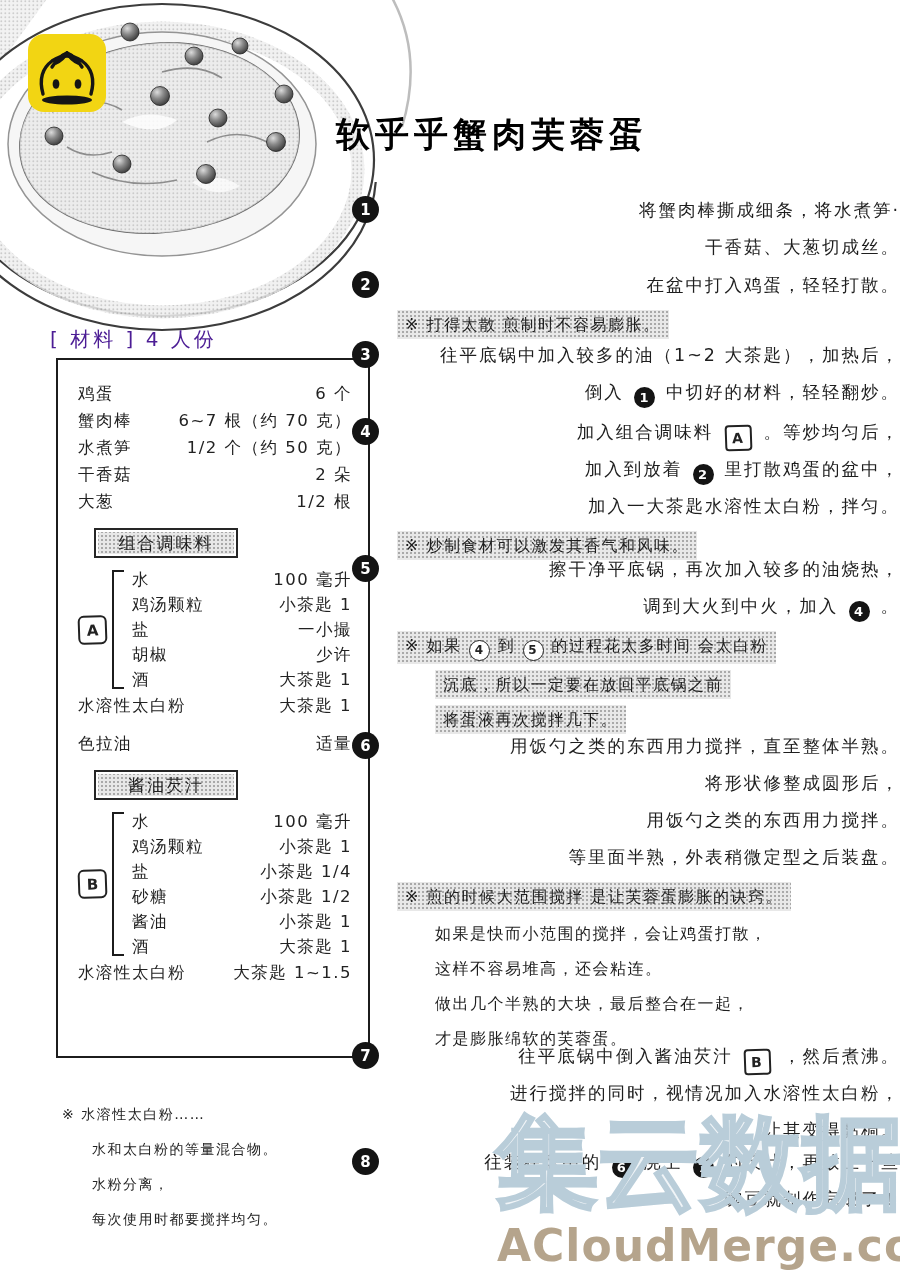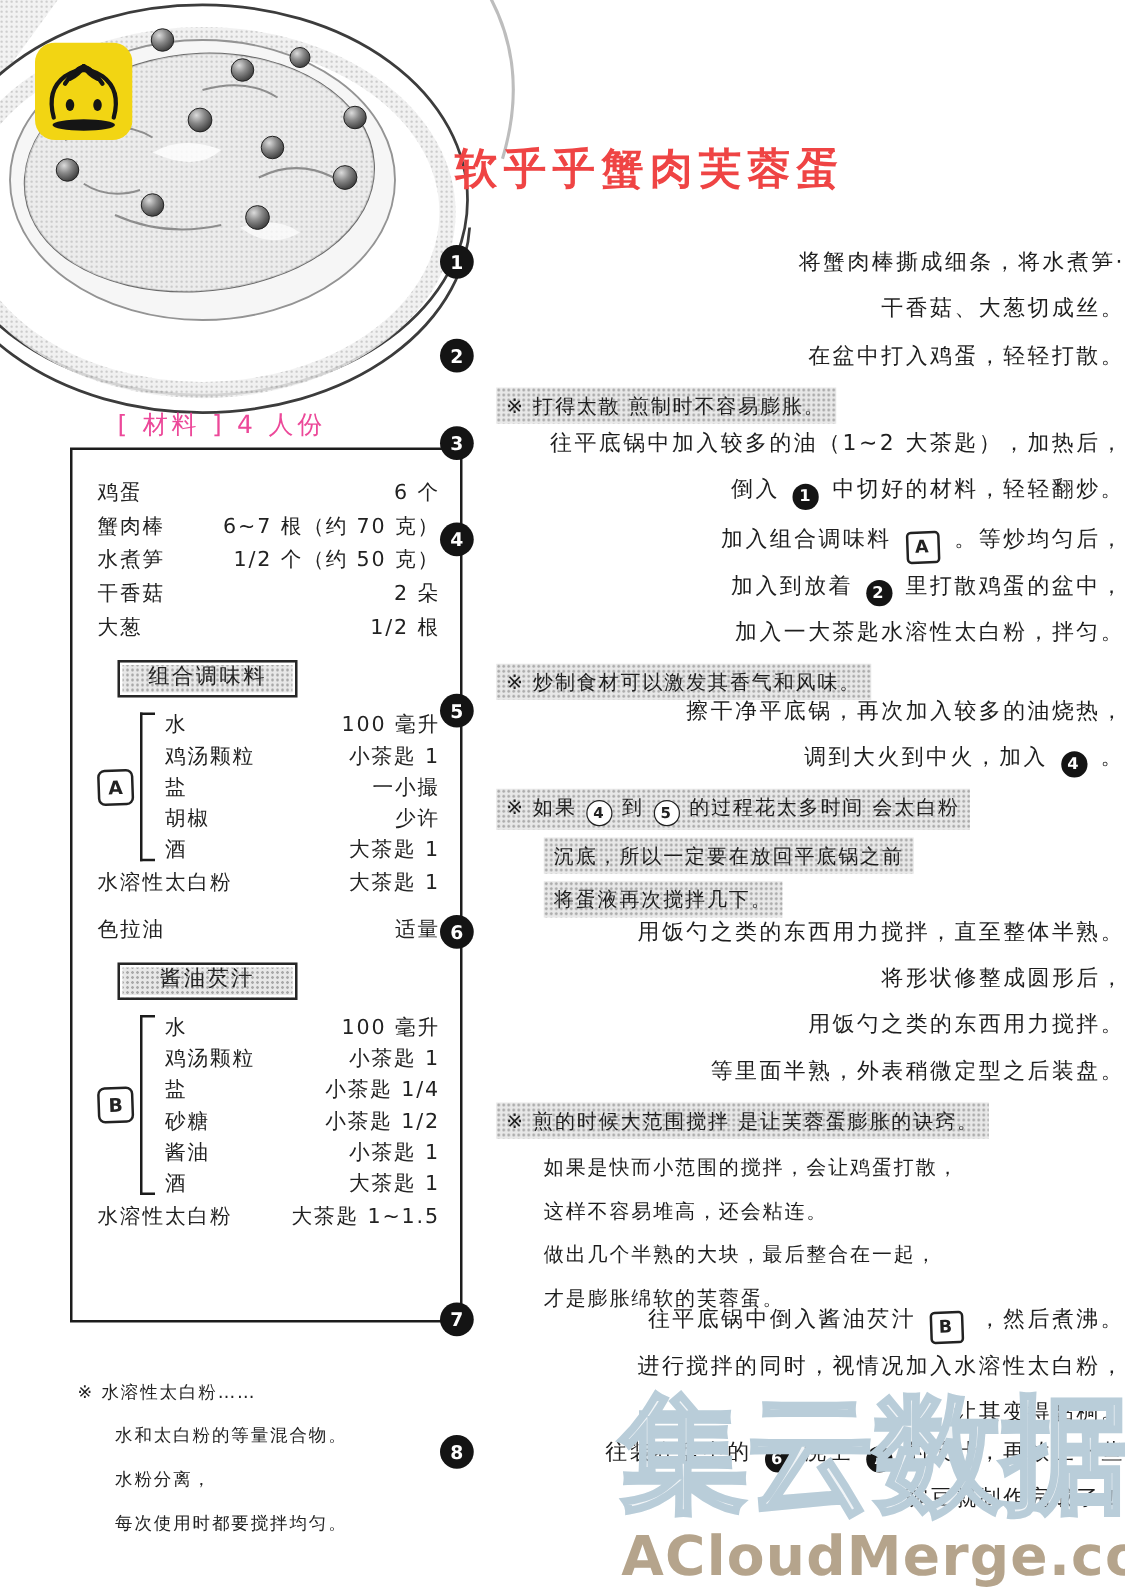--- a/index.html
+++ b/index.html
@@ -4,36 +4,36 @@
 <style>
   html,body{margin:0;padding:0;}
   .page{position:relative;width:900px;height:1275px;background:#ffffff;overflow:hidden;
         font-family:"DejaVu Sans",sans-serif;color:#222;}
 
   
   .dish{position:absolute;left:-28px;top:-8px;width:470px;height:345px;}
   .logo{position:absolute;left:28px;top:34px;width:78px;height:78px;}
 
   
-  .page-title{position:absolute;left:364px;top:112px;font-size:34px;font-weight:bold;
-              letter-spacing:5px;color:#ef4444;}
-
-  
-  .materials-header{position:absolute;left:50px;top:326px;font-size:20px;letter-spacing:3px;color:#ec4899;margin-left:44px;}
+  .page-title{position:absolute;left:336px;top:112px;font-size:34px;font-weight:bold;
+              letter-spacing:5px;color:#000000;}
+
+  
+  .materials-header{position:absolute;left:50px;top:326px;font-size:20px;letter-spacing:3px;color:#4c1d95;}
   .materials-box{position:absolute;left:56px;top:358px;width:314px;height:700px;
                  border:2.5px solid #1c1c1c;box-sizing:border-box;padding:20px 16px 0 20px;background:#fff;}
   .ing-row{display:flex;justify-content:space-between;align-items:baseline;
            font-size:16.5px;line-height:27px;letter-spacing:1.5px;}
   .group-rows .ing-row{line-height:25px;}
   .gap-top{margin-top:11px;text-align:right;}
   .halftone{background-color:#e8e8e8;
             background-image:radial-gradient(circle,#a9a9a9 1px,rgba(0,0,0,0) 1.2px);
             background-size:4px 4px;}
   .sec-header{width:140px;margin:13px 0 9px 16px;border:2px solid #262626;text-align:center;
-              font-size:17px;line-height:26px;letter-spacing:2px;box-shadow:inset 0 0 0 2px #ffffff;font-family:Liberation Mono, monospace;}
+              font-size:17px;line-height:26px;letter-spacing:2px;box-shadow:inset 0 0 0 2px #ffffff;}
   .group{position:relative;display:flex;margin-top:7px;padding-left:34px;}
   .group-label{position:absolute;left:0;top:50%;transform:translateY(-50%) rotate(-2deg);
                width:25px;height:25px;border:2.5px solid #222;border-radius:6px;background:#fff;
                display:flex;align-items:center;justify-content:center;font-size:15px;font-weight:bold;}
   .bracket{width:10px;border:2.5px solid #1c1c1c;border-right:none;margin:3px 8px 3px 0;}
   .group-rows{flex:1;}
 
   
   .footnote{position:absolute;left:62px;top:1078px;width:305px;font-size:14px;letter-spacing:1.5px;margin-top:24px;}
   .fn-head{margin:0 0 11px 0;line-height:24px;}

